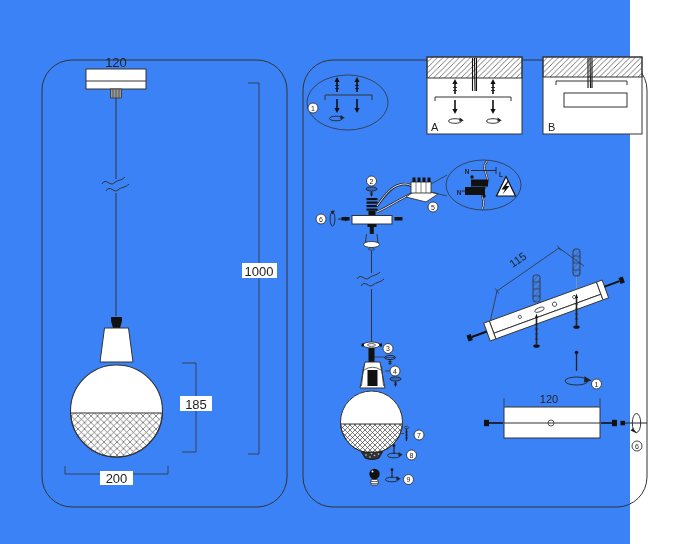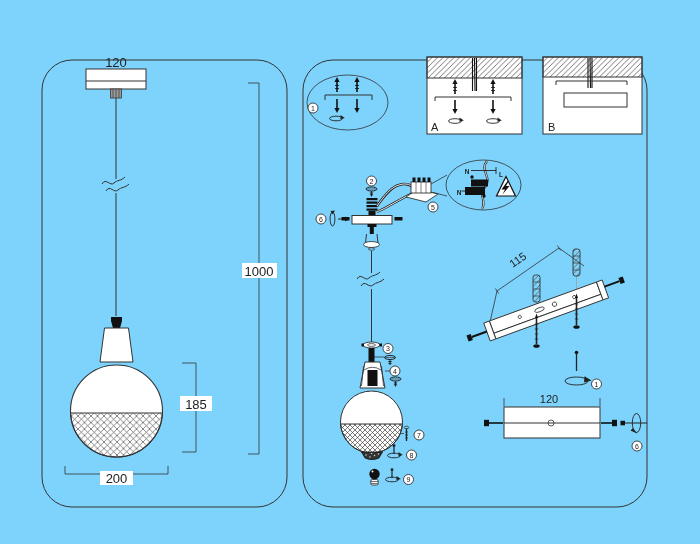--- a/index.html
+++ b/index.html
@@ -1,16 +1,16 @@
 <!DOCTYPE html>
 <html><head>
 <meta charset="utf-8">
 <style>
   html,body{margin:0;padding:0;background:#fff;}
-  .sheet{width:700px;height:544px;position:relative;background:#7dd3fc;
+  .sheet{width:630px;height:544px;position:relative;background:#3b82f6;
          font-family:"Liberation Sans", sans-serif;}
   svg{position:absolute;left:0;top:0;}
   text{fill:#222;}
   .dim{font-size:13px;}
   .dimS{font-size:11px;}
   .boxlbl{font-size:11px;}
   .stepnum{font-size:7px;}
   .wirelbl{font-size:6.5px;font-weight:bold;}
   .ln{stroke:#333;fill:none;stroke-width:1;}
   .thin{stroke:#333;fill:none;stroke-width:0.8;}

